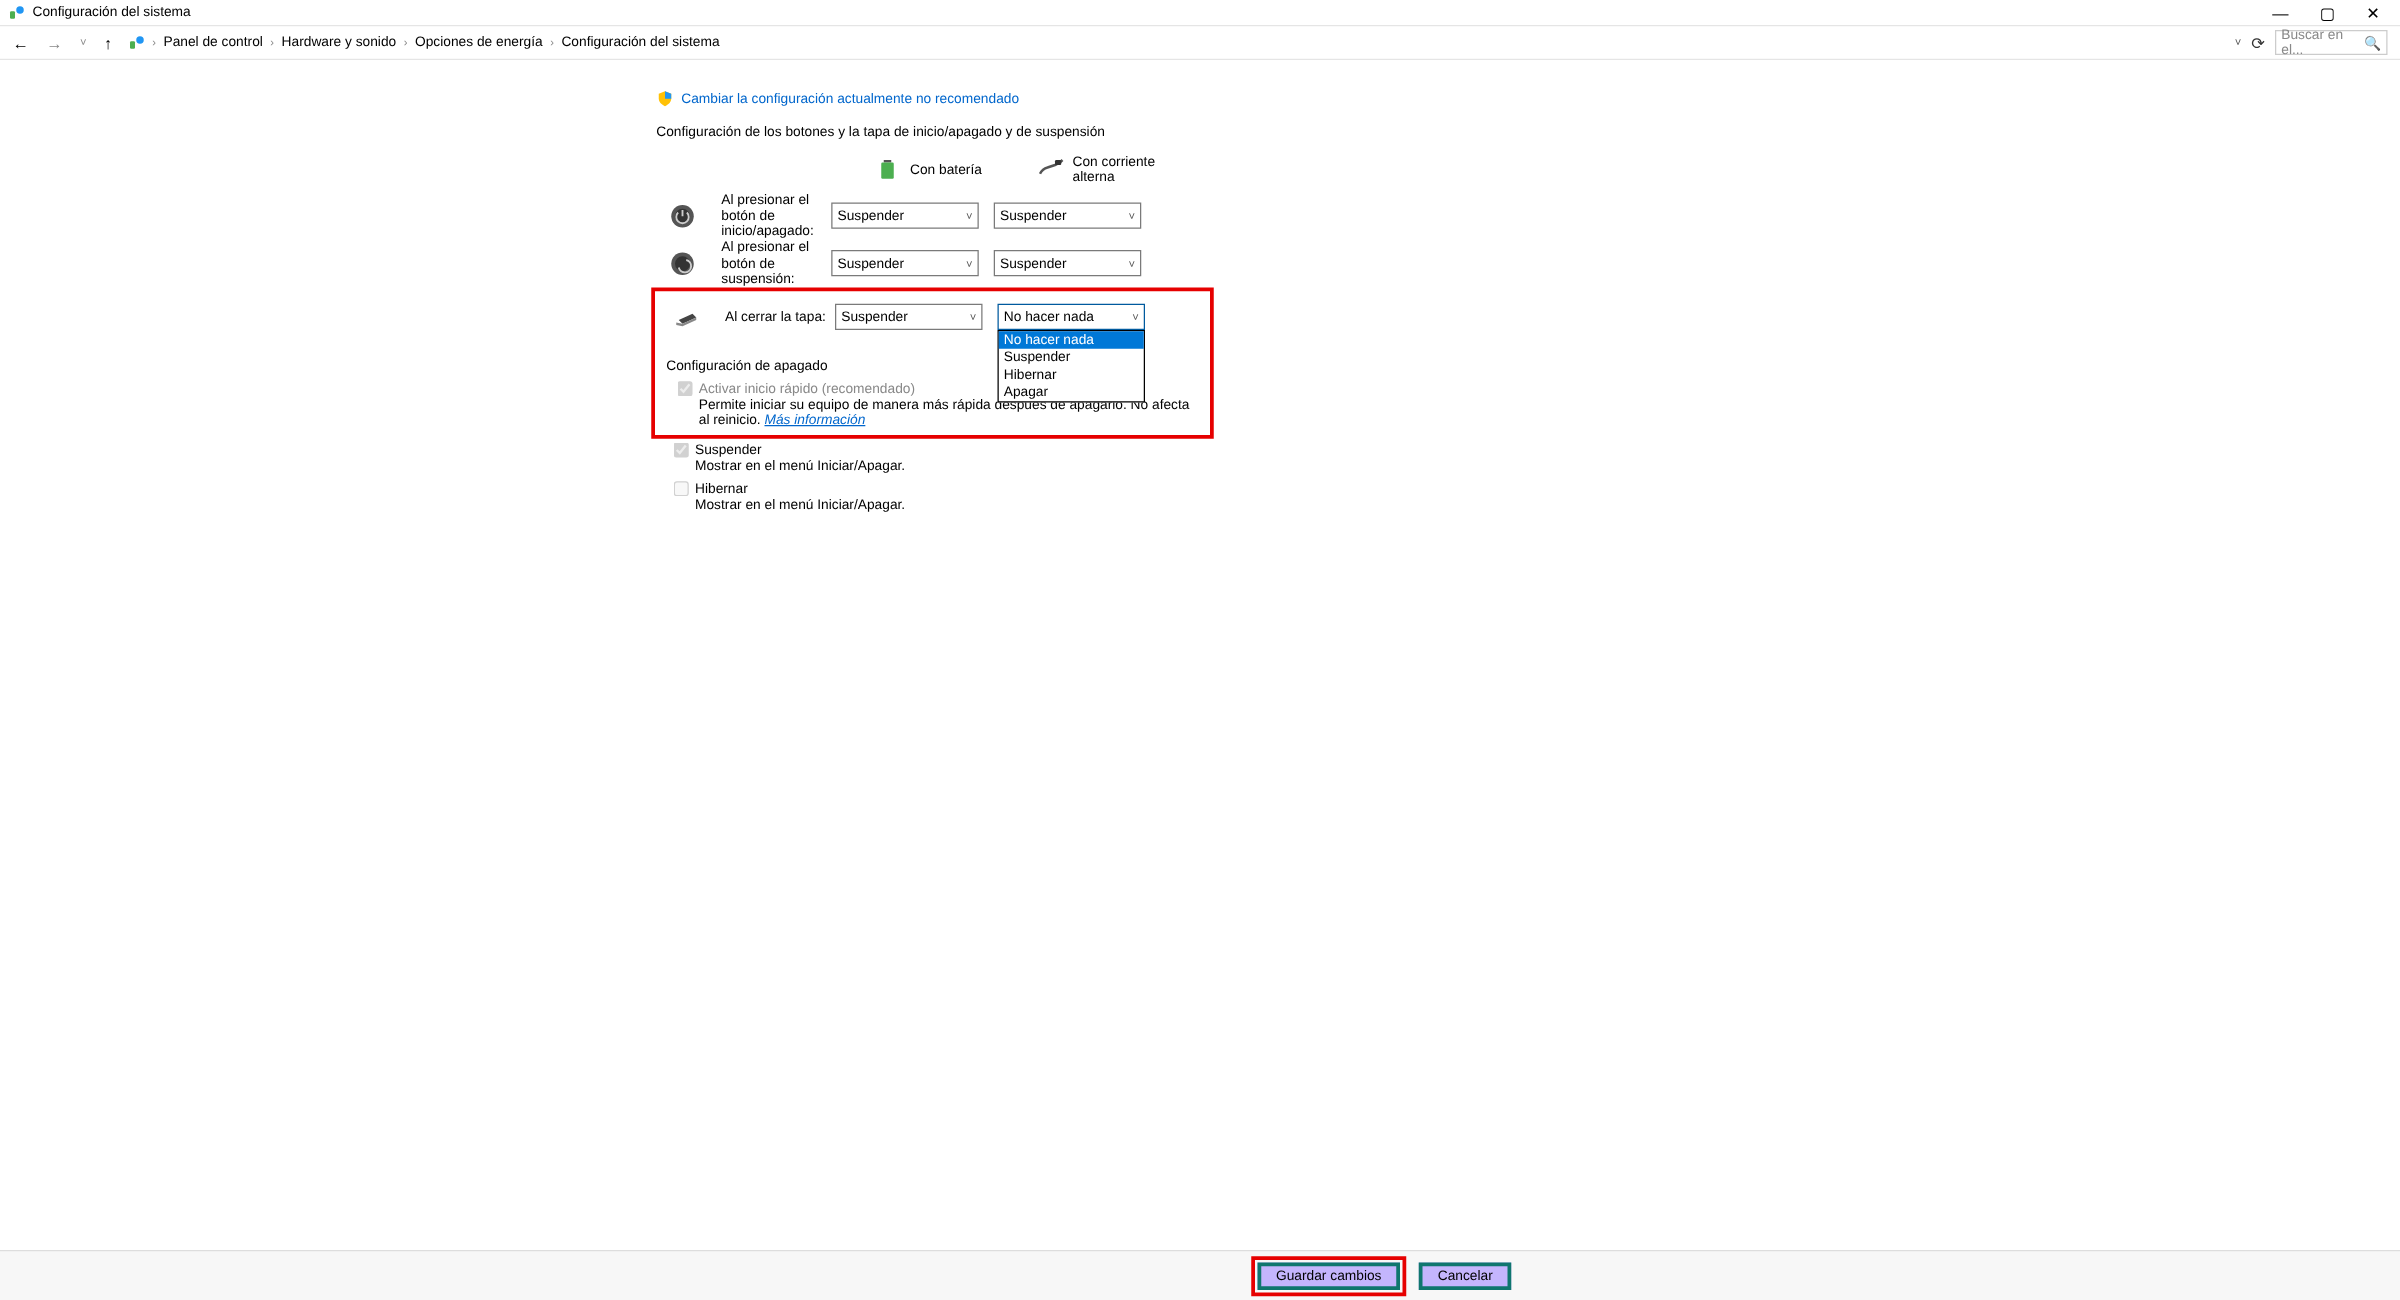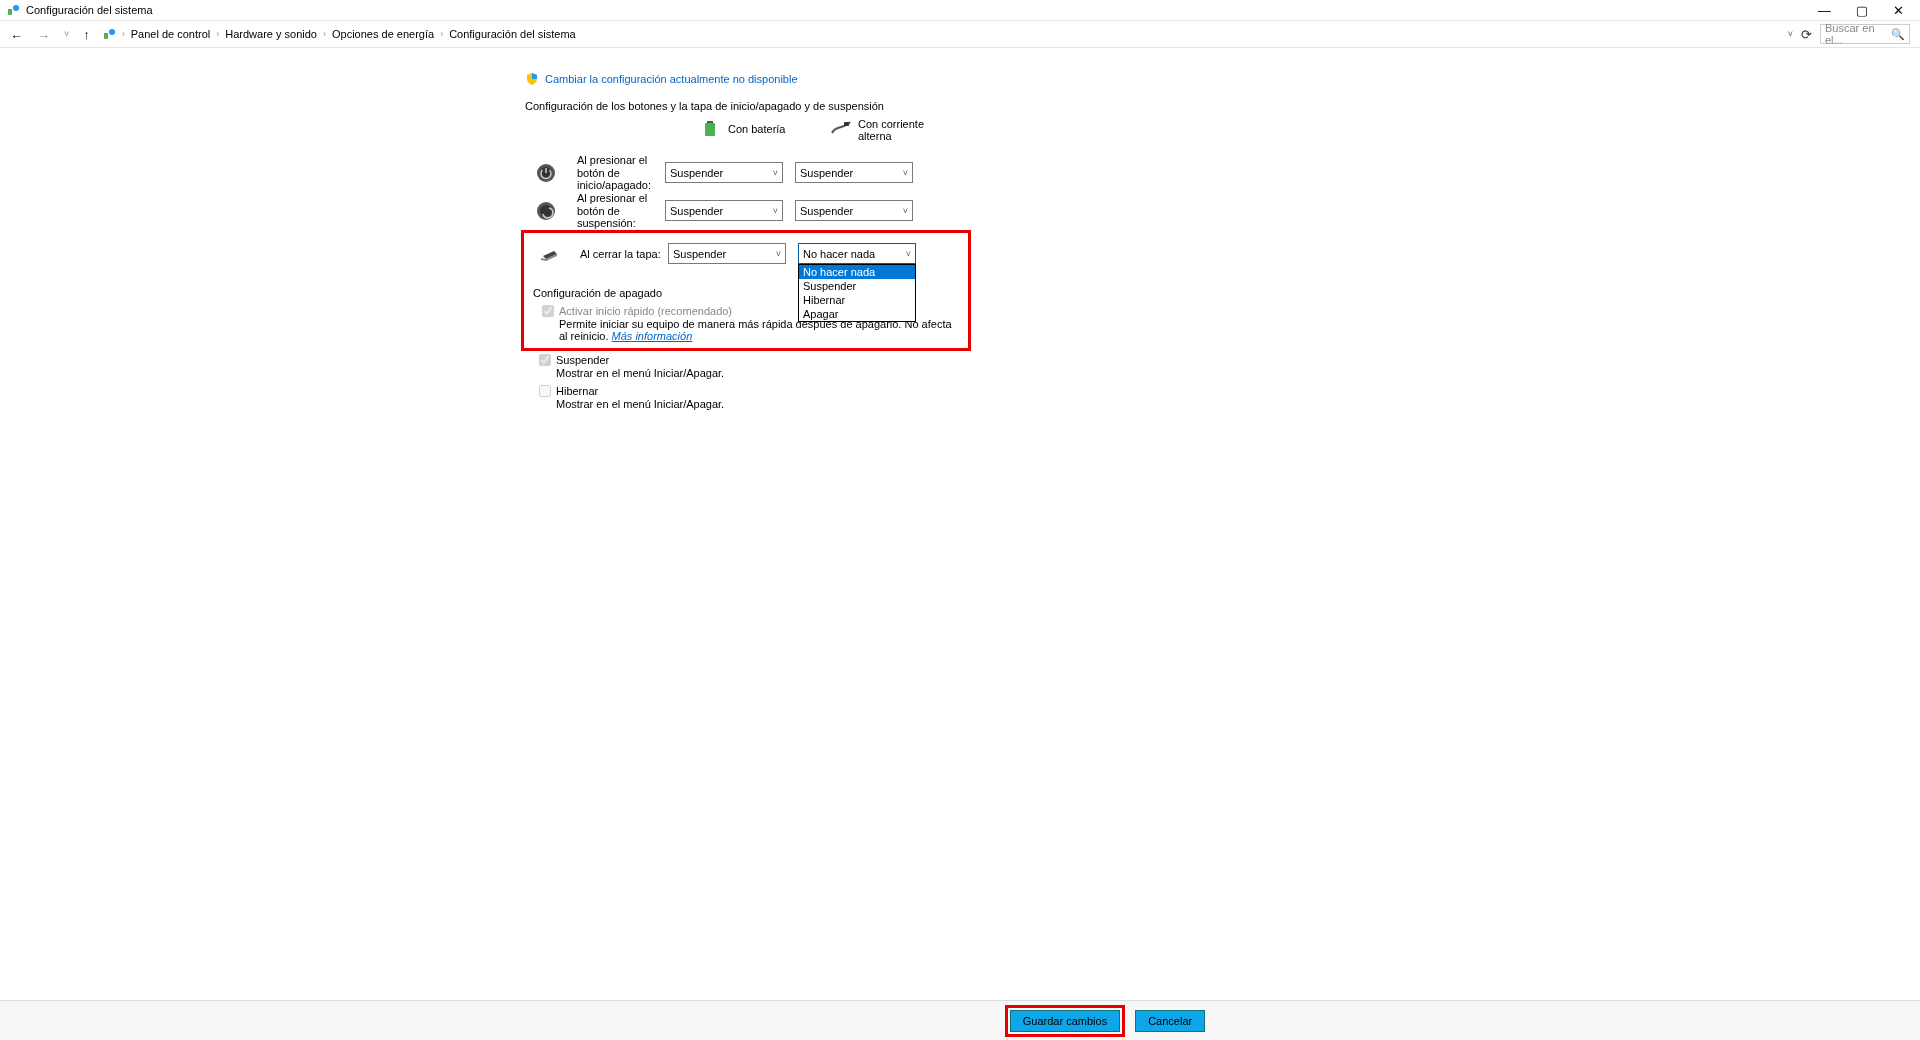--- a/index.html
+++ b/index.html
@@ -32,21 +32,21 @@
 .heading { color: #002f80; font-size: 14px; margin-bottom: 10px; }
 .blue-heading { color: #0b4e8e; }
 .desc { font-size: 11px; line-height: 1.35; margin-bottom: 6px; }
 .link-row { display: flex; align-items: center; gap: 6px; margin: 6px 0 14px 0; }
 .link-row .shield { width: 14px; height: 14px; }
 .link-row a { color: #0066cc; font-size: 11px; text-decoration: none; cursor: pointer; }
 
 .section-label { font-size: 11px; margin-bottom: 6px; }
 
 .power-table { margin-bottom: 12px; }
-.power-header { display: flex; align-items: flex-start; height: 36px; }
+.power-header { display: flex; align-items: center; height: 36px; }
 .power-header .spacer { width: 175px; }
 .power-header .col { width: 120px; display: flex; align-items: center; gap: 6px; font-size: 11px; }
 .power-header .col:last-child { margin-left: 10px; }
 .power-header .col .icon { width: 22px; height: 22px; }
 
 .power-row { display: flex; align-items: center; min-height: 34px; }
 .power-row .label-cell { width: 140px; display: flex; align-items: center; gap: 20px; padding-left: 10px; }
 .power-row .label-cell .row-icon { width: 22px; height: 22px; flex-shrink: 0; }
 .power-row .label-cell .row-text { font-size: 11px; line-height: 1.15; }
 .power-row .select-cell { width: 120px; margin-left: 0; }
@@ -68,21 +68,21 @@
 .check-row { display: flex; align-items: flex-start; gap: 5px; }
 .check-row input { width: 12px; height: 12px; accent-color: #0078d7; }
 .check-row input:disabled { accent-color: #999; }
 .check-row label { font-size: 11px; }
 .check-row label.disabled { color: #888; }
 .check-desc { font-size: 11px; margin-left: 17px; margin-top: 1px; }
 .more-link { color: #0066cc; text-decoration: underline; cursor: pointer; font-style: italic; }
 
 
 .footer { position: fixed; bottom: 0; left: 0; right: 0; height: 40px; border-top: 1px solid #ddd; display: flex; align-items: center; justify-content: center; gap: 10px; background: #f7f7f7; padding-left: 290px; }
-.footer button { height: 22px; padding: 0 12px; font-size: 11px; border: 1px solid #0f766e; background: #0ea5e9; cursor: pointer; }
+.footer button { height: 22px; padding: 0 12px; font-size: 11px; border: 3px solid #0f766e; background: #c4b5fd; cursor: pointer; }
 .highlight-save { border: 3px solid #e60000; padding: 2px; display: inline-block; }
 
 
 svg { display: block; }
 </style>
 </head>
 <body>
 
 <div class="titlebar">
   <span class="app-icon">
@@ -134,21 +134,21 @@
 
 <div class="content">
   <div class="content-inner">
     <div class="link-row">
       <span class="shield">
         <svg width="14" height="14" viewBox="0 0 14 14">
             <path d="M7 1 L12 3 L12 7 C12 10 9 12 7 13 C5 12 2 10 2 7 L2 3 Z" fill="#FFC107"></path>
             <path d="M7 1 L12 3 L12 7 L7 7 Z" fill="#2196F3"></path>
           </svg>
       </span>
-      <a>Cambiar la configuración actualmente no disponible</a>
+      <a>Cambiar la configuración actualmente no recomendado</a>
     </div>
 
     <div class="section-label">Configuración de los botones y la tapa de inicio/apagado y de suspensión</div>
 
     <div class="power-table">
       <div class="power-header">
         <div class="spacer"></div>
         <div class="col">
           <span class="icon">
             <svg width="20" height="20" viewBox="0 0 20 20">

